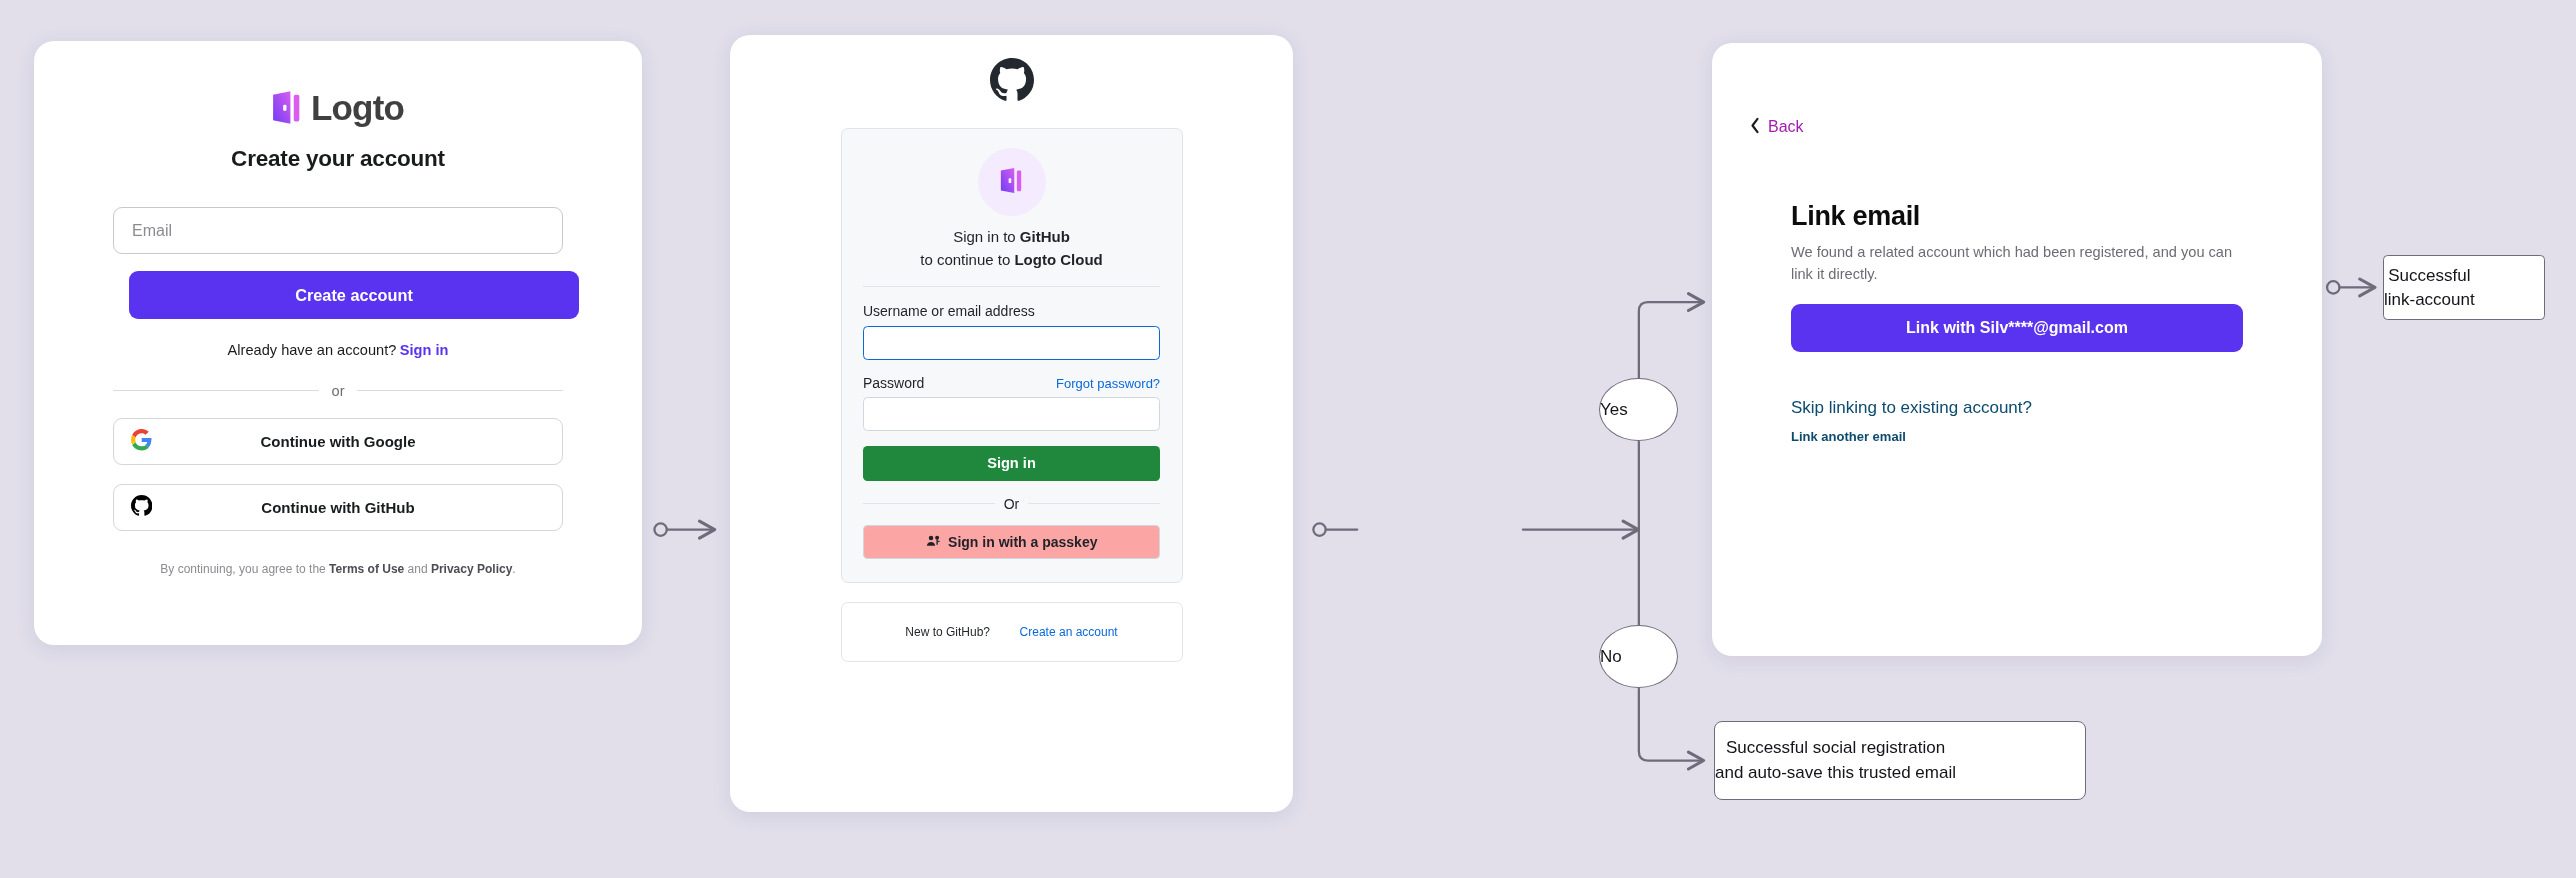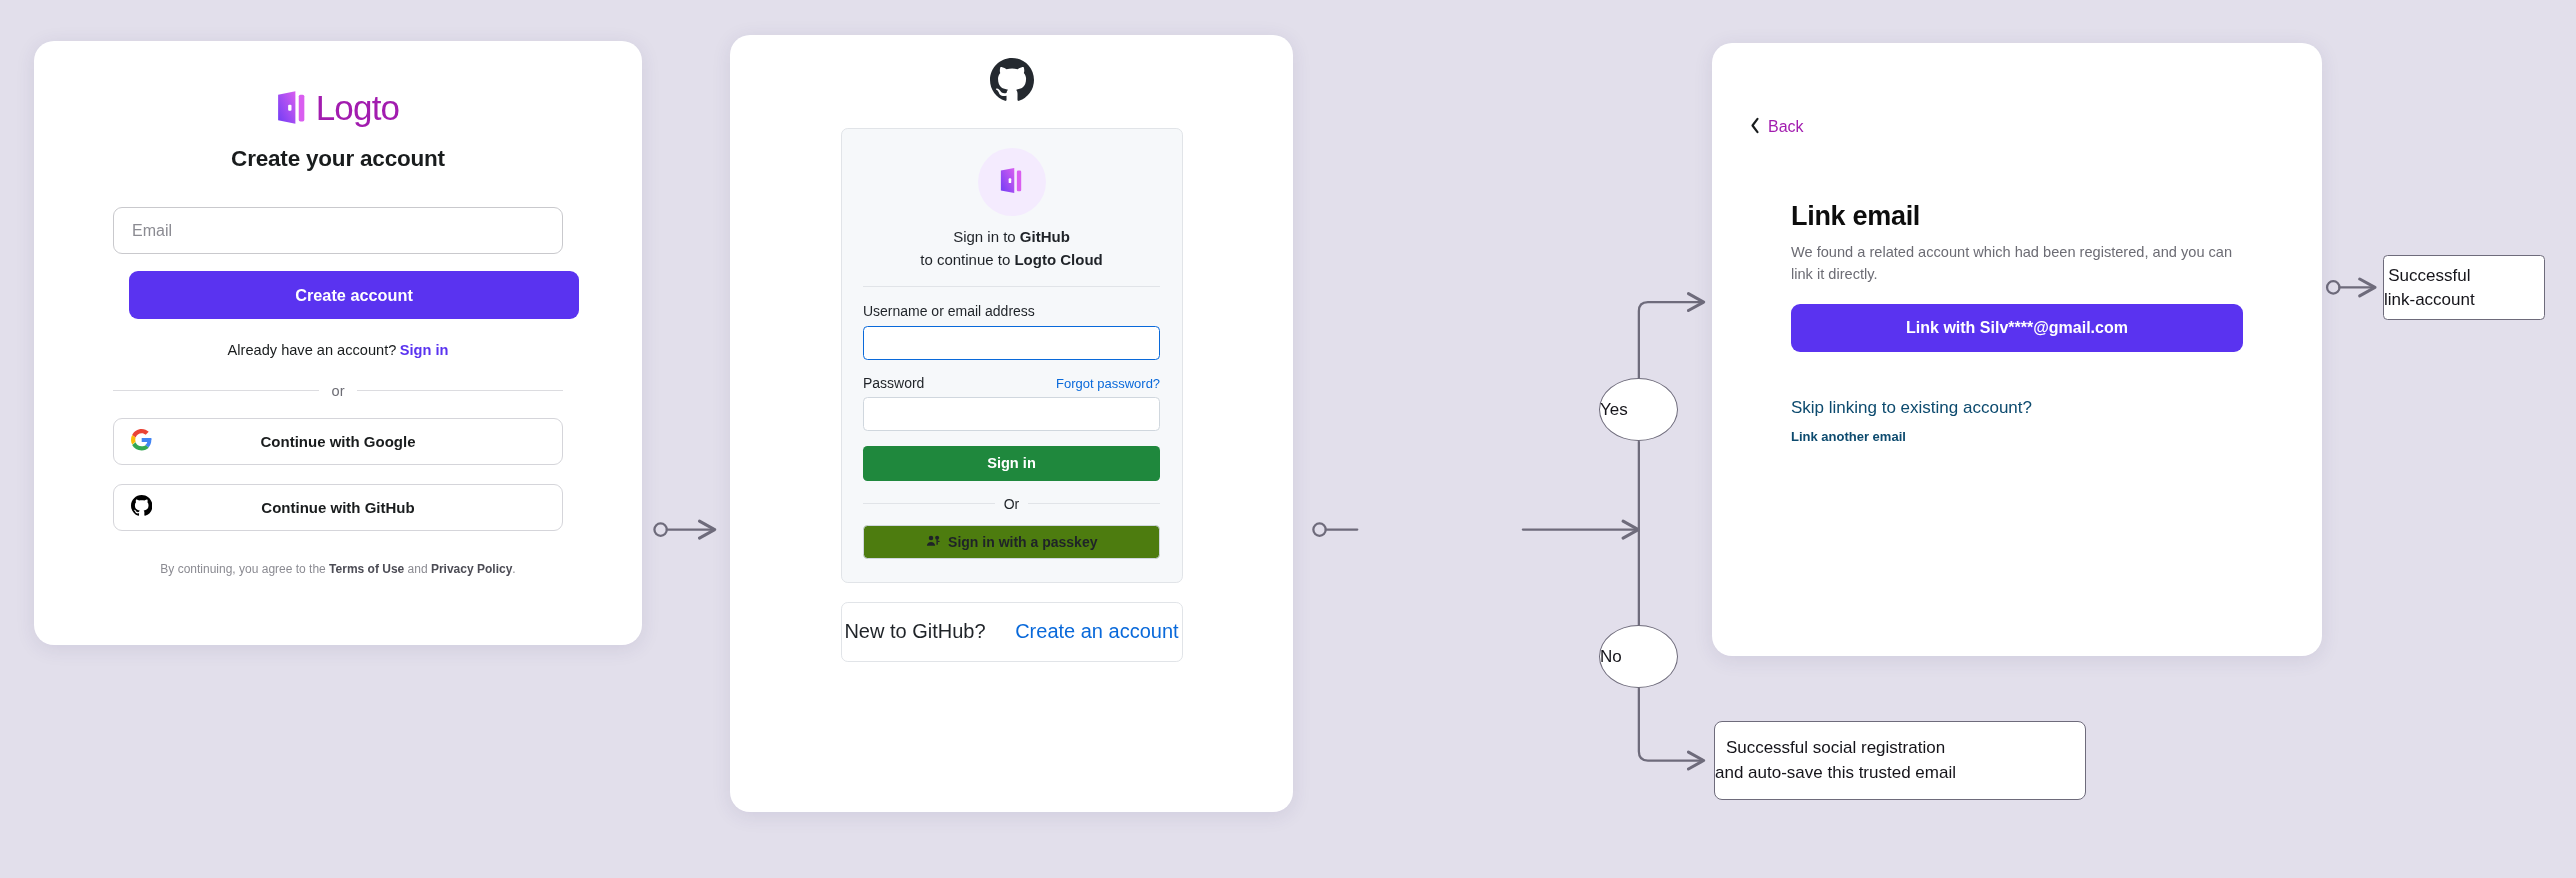--- a/index.html
+++ b/index.html
@@ -45,23 +45,23 @@
   .logo-row {
     display: flex;
     align-items: center;
     justify-content: center;
     gap: 10px;
     height: 37px;
   }
   .logto-door { display:block; }
   .logo-word {
     font-size: 35px;
-    font-weight: 400;
+    font-weight: 700;
     letter-spacing: -0.8px;
-    color: #a21caf;
+    color: #404040;
     line-height: 1;
   }
 
   .c1-title {
     margin-top: 20px;
     text-align: center;
     font-size: 22.5px;
     font-weight: 700;
     color: #191c1d;
     letter-spacing: -0.2px;
@@ -261,42 +261,42 @@
     height: 0.6px;
     background: #e1e4e8;
   }
 
   .gh-passkey {
     margin-top: 13.5px;
     width: 100%;
     height: 34px;
     border: 0.8px solid #d0d7de;
     border-radius: 4.5px;
-    background: #4d7c0f;
+    background: #fca5a5;
     display: flex;
     align-items: center;
     justify-content: center;
     gap: 8px;
     font-size: 14px;
     font-weight: 700;
     color: #1f2328;
     cursor: pointer;
   }
 
   .gh-newbox {
     margin: 19px auto 0 auto;
     width: 342px;
     border: 0.9px solid #e1e4e8;
     border-radius: 6.8px;
     background: #fff;
     height: 60px;
     display: flex;
     align-items: center;
     justify-content: center;
-    font-size: 20px;
+    font-size: 12px;
     color: #1f2328;
     gap: 24px;
   }
   .gh-newbox a {
     color: #0969da;
     text-decoration: none;
     margin-left: 5.6px;
   }
 
   

